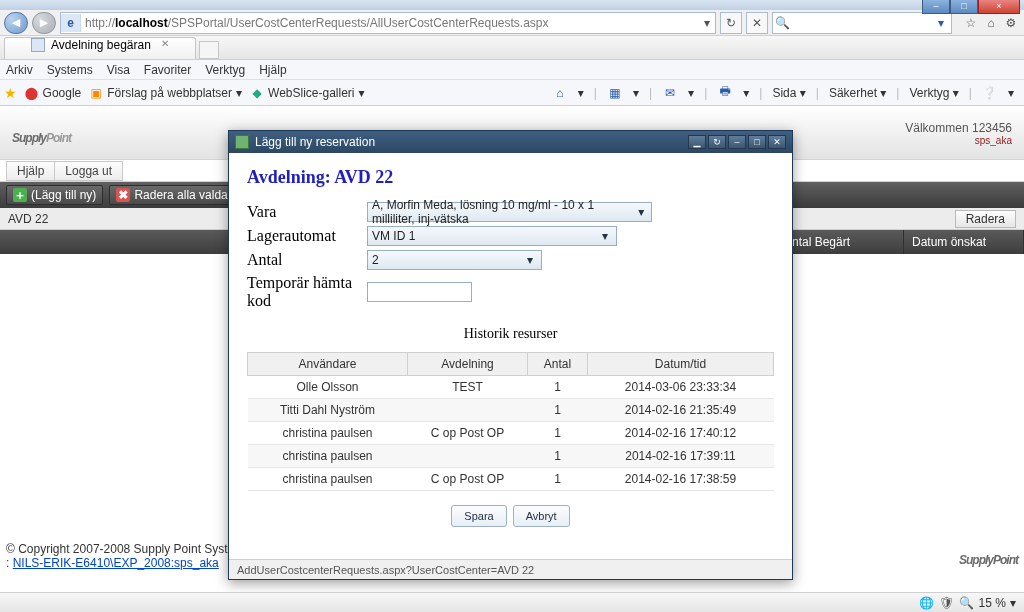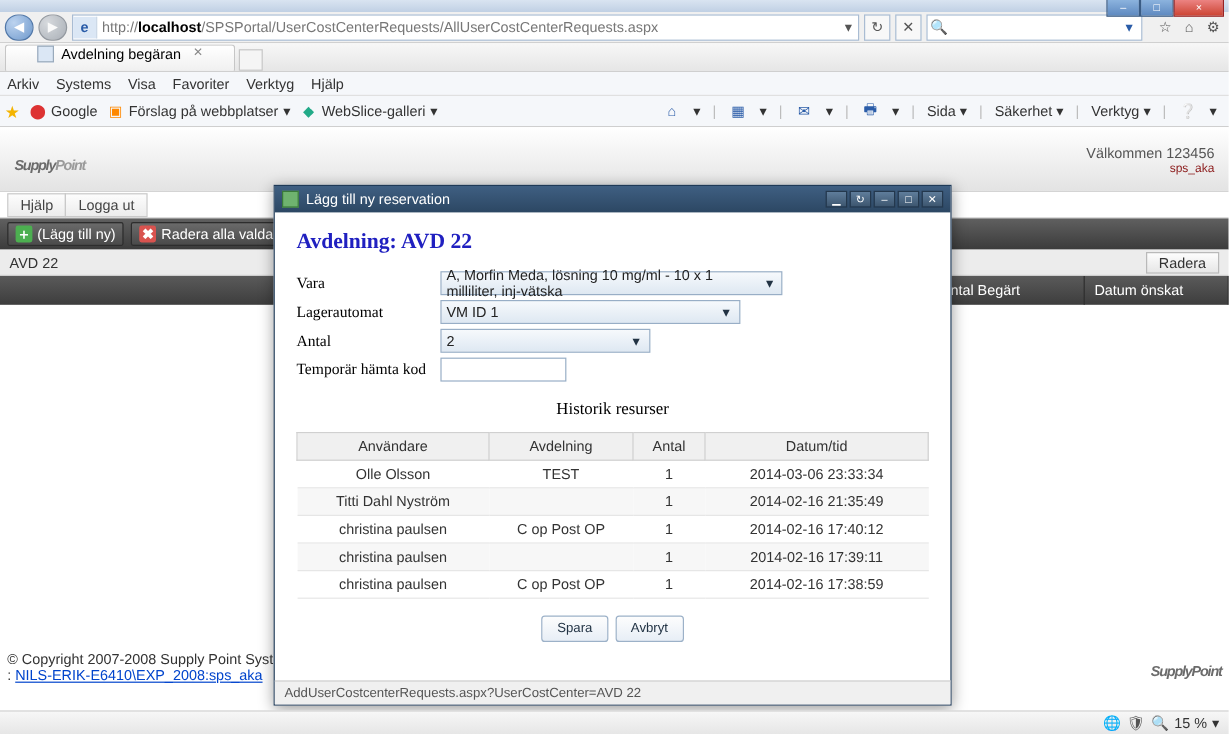--- a/index.html
+++ b/index.html
@@ -81,30 +81,30 @@
   .footer { position:absolute; bottom:22px; left:6px; right:6px; display:flex; justify-content:space-between; align-items:flex-end; font-size:11px; color:#333; }
   .footer a { color:#0044cc; text-decoration:underline; }
   .footer .sp-logo2 { font-family: Arial Black, Arial, sans-serif; font-size:24px; font-style:italic; font-weight:900; color:#6b6b6b; letter-spacing:-1px; }
 
   
   .ie-status { position:absolute; bottom:0; left:0; right:0; height:20px; background:linear-gradient(#f7f7f7,#e6e6e6); border-top:1px solid #cfcfcf; display:flex; align-items:center; justify-content:flex-end; padding:0 8px; gap:6px; color:#333; }
   .ie-status .ic { width:14px;height:14px;display:inline-flex;align-items:center;justify-content:center;color:#555; }
   .zoom { display:flex; align-items:center; gap:4px; }
 
   
-  .modal { position:absolute; left:228px; top:48px; width:565px; background:#fff; border:1px solid #1f3a57; box-shadow:0 3px 12px rgba(0,0,0,.4); }
+  .modal { position:absolute; left:228px; top:24px; width:565px; background:#fff; border:1px solid #1f3a57; box-shadow:0 3px 12px rgba(0,0,0,.4); }
   .modal-title { height:22px; background:linear-gradient(#3f5f82,#2c4763); color:#fff; display:flex; align-items:center; justify-content:space-between; padding:0 6px; font-size:11px; }
   .modal-title .left { display:flex; align-items:center; gap:6px; }
   .modal-title .ticon { width:14px;height:14px;background:#6fb36f;border:1px solid #3a7a3a; }
   .modal-title .wbtns { display:flex; gap:2px; }
   .modal-title .wbtn { width:18px;height:14px;background:linear-gradient(#5f7d9b,#3d566f);border:1px solid #24384d;color:#fff;font-size:9px;display:flex;align-items:center;justify-content:center; }
   .modal-body { padding:14px 18px 8px; }
   .modal-body h2 { color:#2020c0; font-family:"Times New Roman",serif; font-size:18px; font-weight:bold; margin-bottom:14px; }
   .form-row { display:flex; align-items:center; margin-bottom:4px; }
-  .form-row label { width:120px; font-family:"Times New Roman",serif; font-size:13px; color:#000; }
+  .form-row label { width:120px; font-family:"Times New Roman",serif; font-size:16px; color:#000; }
   .combo { height:20px; background:linear-gradient(#f6f9fc,#dee8f2); border:1px solid #98aec6; display:flex; align-items:center; justify-content:space-between; padding:0 4px; color:#222; font-size:11px; }
   .combo .arrow { width:14px; text-align:center; color:#234; }
   .combo.c1 { width:285px; }
   .combo.c2 { width:250px; }
   .combo.c3 { width:175px; }
   .txt { height:20px; width:105px; border:1px solid #98aec6; background:#fff; }
 
   .hist-title { text-align:center; font-family:"Times New Roman",serif; font-size:14px; margin:16px 0 10px; }
   table.hist { width:100%; border-collapse:collapse; font-size:11px; color:#333; }
   table.hist th { background:#f0f0f0; border:1px solid #d0d0d0; padding:4px 6px; font-weight:normal; text-align:center; }

